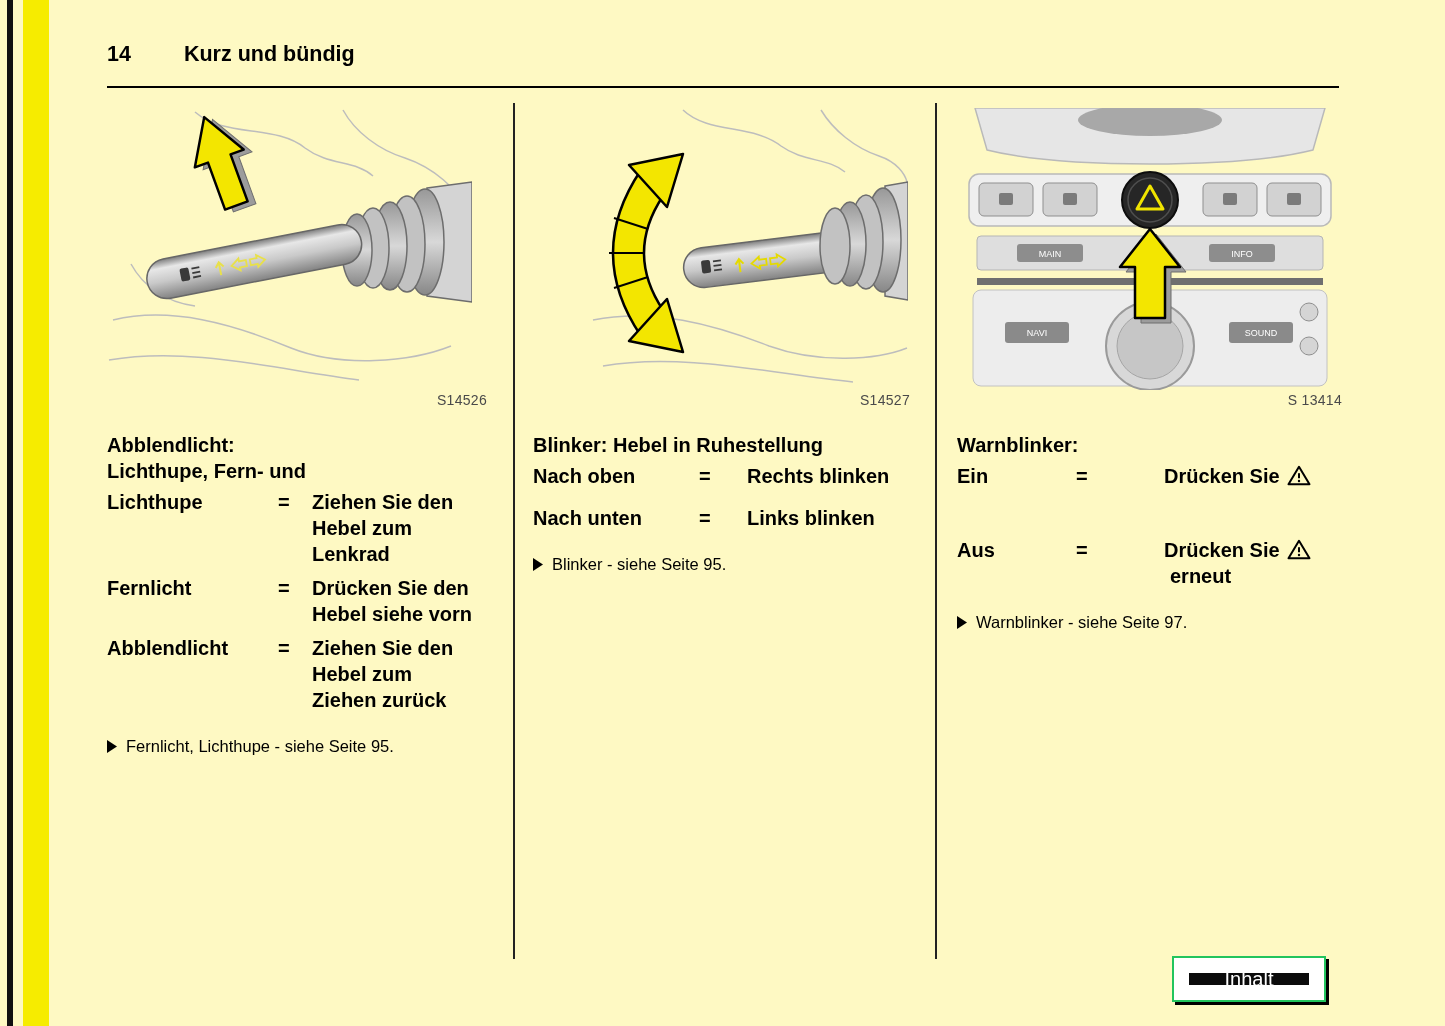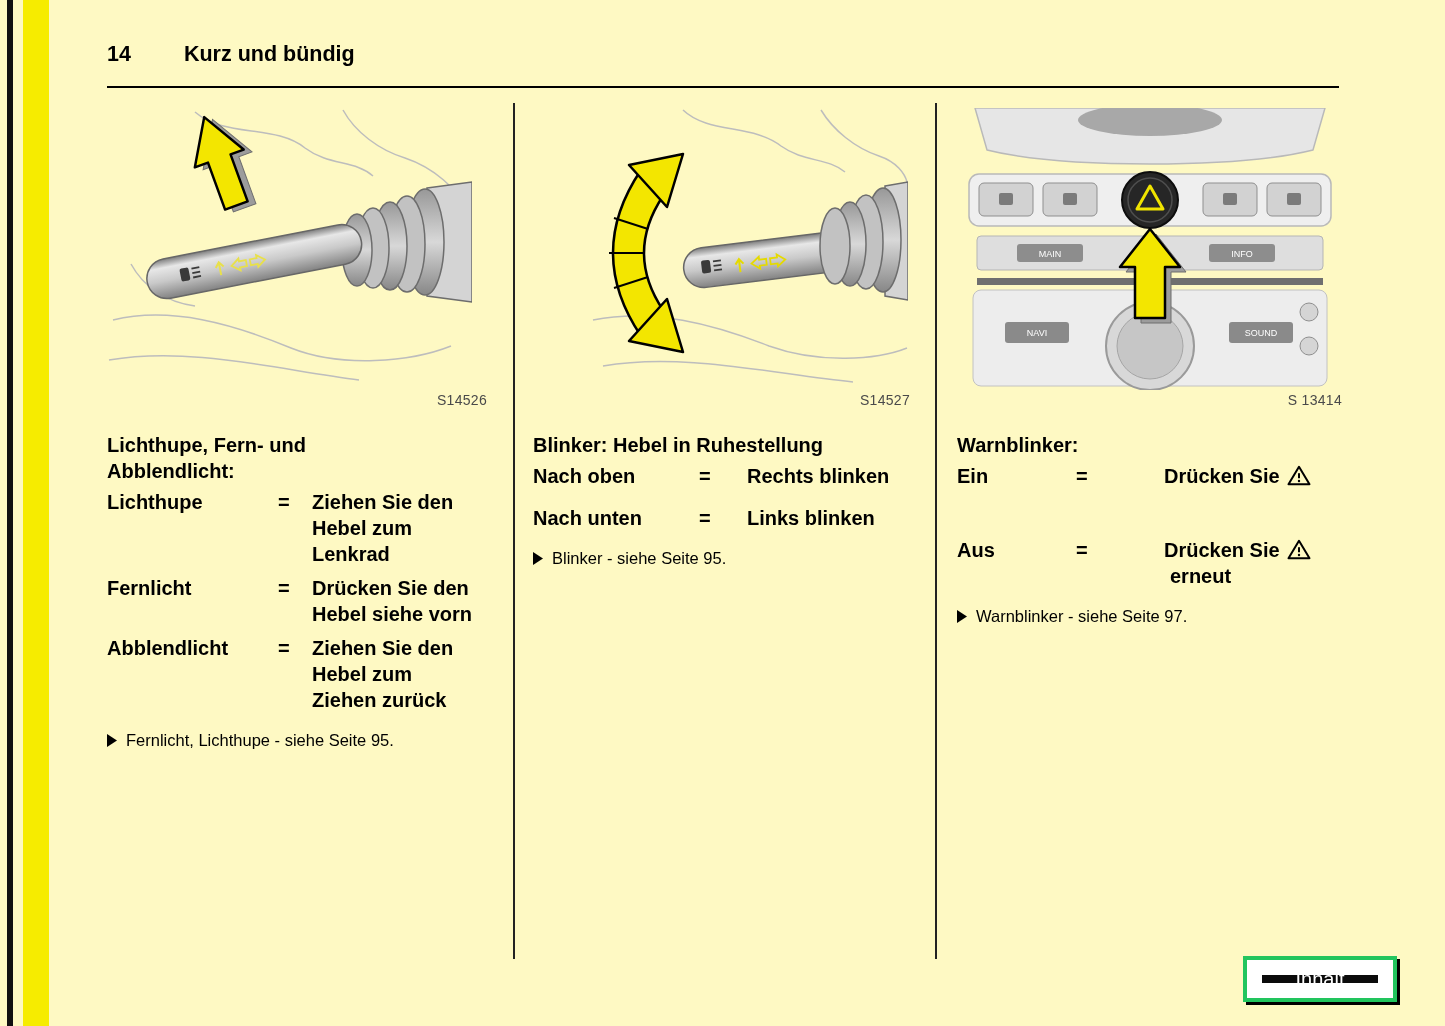--- a/index.html
+++ b/index.html
@@ -28,25 +28,25 @@
 
   .textblock{margin-top:24px;}
   .btitle{font-size:20px;font-weight:700;line-height:26px;}
   .defs{display:grid;font-weight:700;font-size:20px;line-height:26px;margin-top:5px;}
   .defs1{grid-template-columns:163px 26px 1fr;gap:8px;}
   .defs2{grid-template-columns:150px 32px 1fr;gap:16px;}
   .defs3{grid-template-columns:71px 40px 1fr;gap:48px;}
   .desc .suffix{margin-left:6px;}
   .hz{vertical-align:-3px;margin-left:7px;}
 
-  .note{display:flex;align-items:center;gap:9px;font-size:16.5px;line-height:22px;margin-top:16px;}
+  .note{display:flex;align-items:center;gap:9px;font-size:16.5px;line-height:22px;margin-top:22px;}
   .note svg{flex:0 0 auto;}
 
-  .inhalt{position:absolute;left:1243px;top:956px;width:154px;height:46px;box-sizing:border-box;
-          border:4px solid #22c55e;background:#fff;padding:15px;box-shadow:3px 3px 0 0 #000;cursor:pointer;}
+  .inhalt{position:absolute;left:1172px;top:956px;width:154px;height:46px;box-sizing:border-box;
+          border:2px solid #22c55e;background:#fff;padding:15px;box-shadow:3px 3px 0 0 #000;cursor:pointer;}
   .inhalt-inner{width:100%;height:100%;background:#0b0b0b;color:#fff;display:flex;align-items:center;
           justify-content:center;font-size:20px;}
 
   .svg-label{font-family:"Liberation Sans",sans-serif;font-size:9px;fill:#fff;text-anchor:middle;}
 </style>
 </head>
 <body>
 
 <div class="page">
 
@@ -106,22 +106,22 @@
         <g transform="rotate(-20 115 58)">
           <polygon points="122,11 96,55 110,55 110,105 134,105 134,55 148,55" fill="#9c9c9c" stroke="#6e6e6e" stroke-width="1"></polygon>
           <polygon points="115,6 89,50 103,50 103,100 127,100 127,50 141,50" fill="#f3e600" stroke="#000" stroke-width="2.5" stroke-linejoin="round"></polygon>
         </g>
       </svg>
     </div>
     <div class="caption">S14526</div>
 
     <div class="textblock">
       <div class="btitle">
+        <div>Abblendlicht:</div>
         <div>Lichthupe, Fern- und</div>
-        <div>Abblendlicht:</div>
       </div>
       <div class="defs defs1">
         <div class="term">Lichthupe</div>
         <div class="eq">=</div>
         <div class="desc">
           <div>Ziehen Sie den</div>
           <div>Hebel zum</div>
           <div>Lenkrad</div>
         </div>
         <div class="term">Fernlicht</div>

